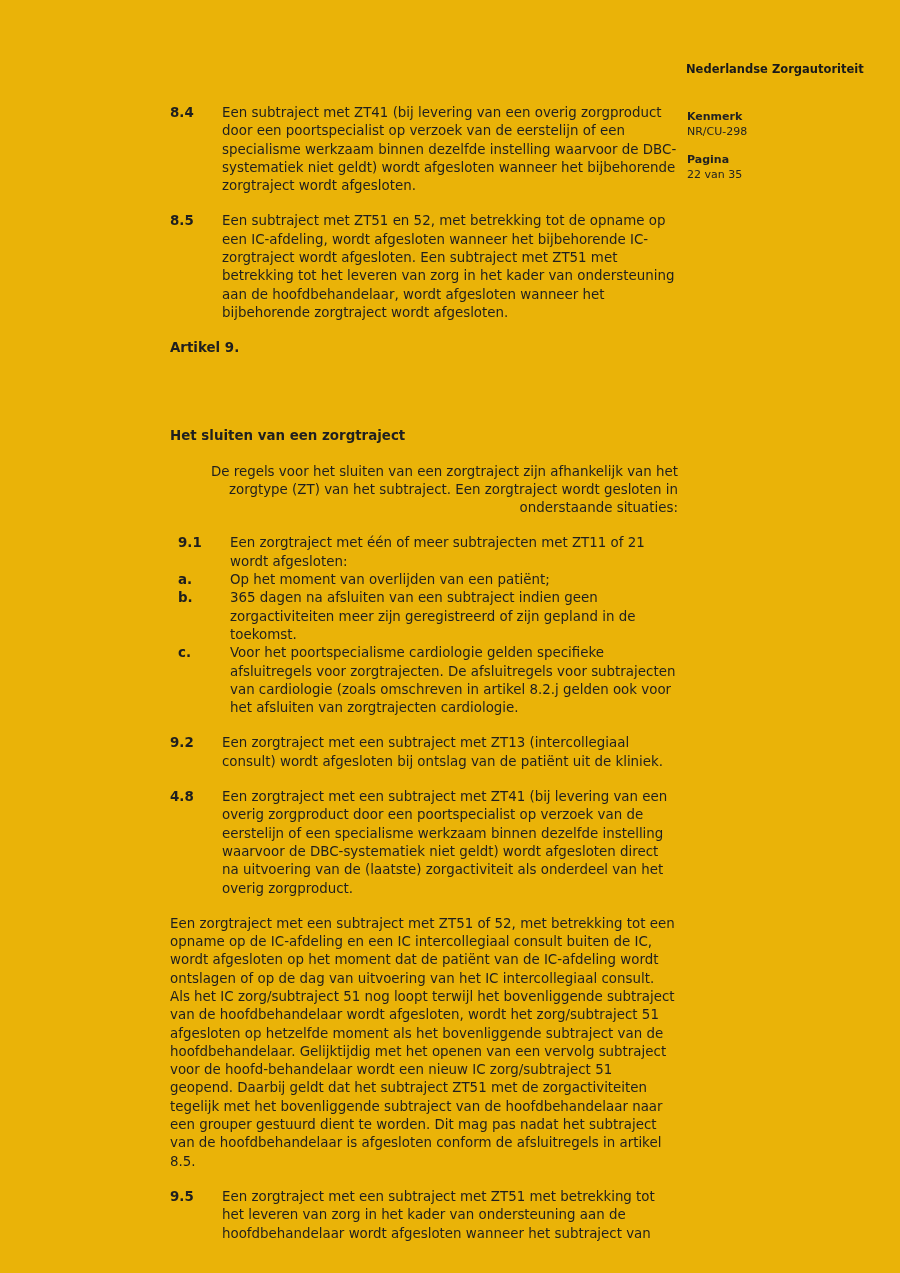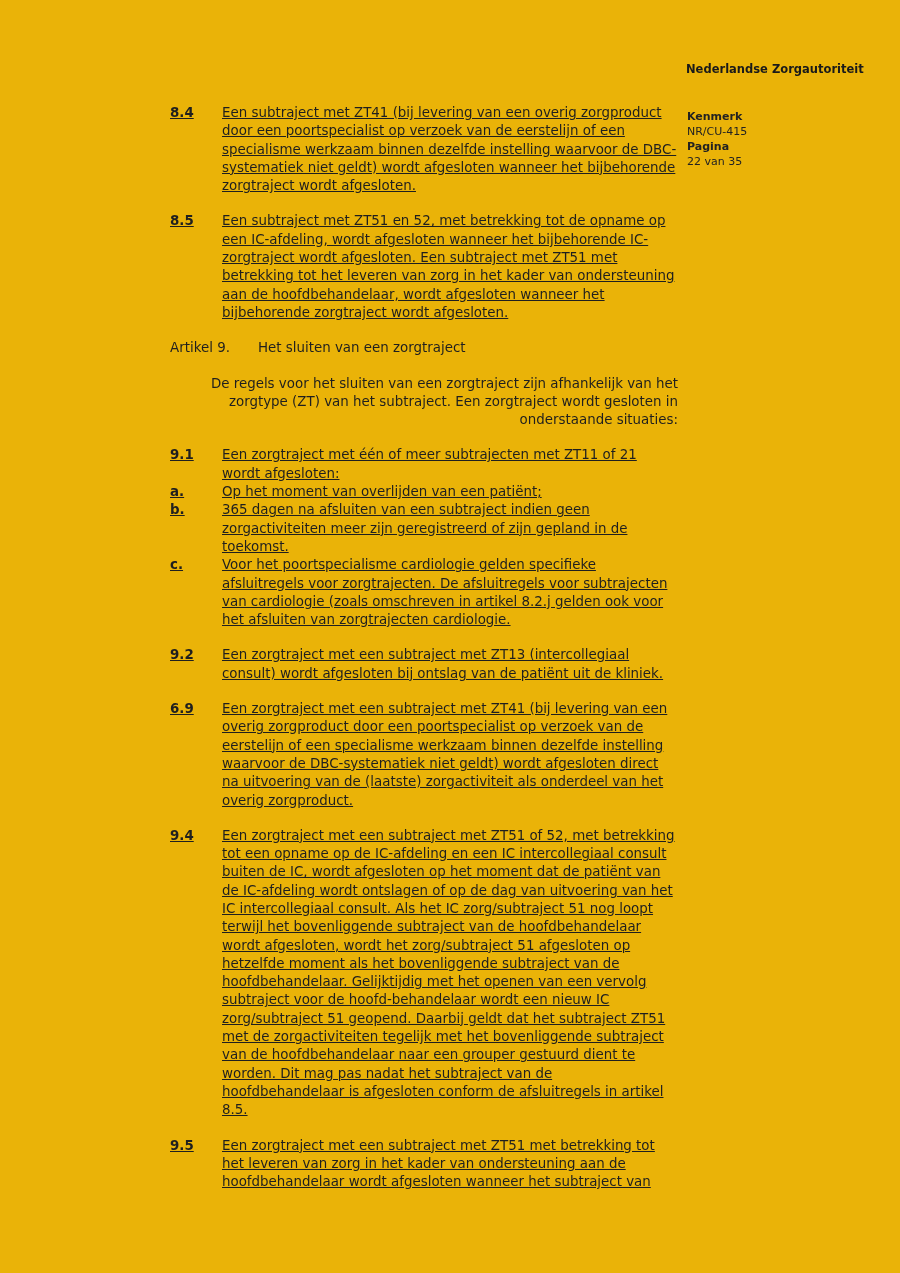--- a/index.html
+++ b/index.html
@@ -36,74 +36,74 @@
     font-size: 11px;
     font-weight: bold;
     color: #222;
   }
   .meta-value {
     font-size: 11px;
     margin-top: 2px;
     color: #222;
   }
   .meta-group + .meta-group {
-    margin-top: 2px;
+    margin-top: 15px;
   }
   .content {
     position: absolute;
     left: 170px;
     top: 104px;
     width: 508px;
     font-size: 13.4px;
     line-height: 18.3px;
   }
   .clause {
     display: flex;
     margin: 0 0 17px 0;
-    text-decoration: underline;
   }
   .clause .num {
     flex: 0 0 52px;
     width: 52px;
     font-weight: bold;
   }
   .clause .txt {
     flex: 1;
   }
   .cluster {
-    margin: 0 0 17px 0;
+    margin: 0 0 17px 8px;
   }
   .cluster .clause {
     margin: 0;
   }
   .article-heading {
     display: flex;
-    font-weight: normal;
+    font-weight: bold;
     margin: 0 0 17px 0;
+    flex-direction: column;
   }
   .article-heading .art-num {
     flex: 0 0 88px;
     width: 88px;
   }
   .intro {
     margin: 0 0 17px 0;
     text-align: right;
   }
 </style>
 </head>
 <body>
 
 <div class="page">
 
   <div class="org">Nederlandse Zorgautoriteit</div>
 
   <div class="meta">
     <div class="meta-group">
       <div class="meta-label">Kenmerk</div>
-      <div class="meta-value">NR/CU-415</div>
+      <div class="meta-value">NR/CU-298</div>
     </div>
     <div class="meta-group">
       <div class="meta-label">Pagina</div>
       <div class="meta-value">22 van 35</div>
     </div>
   </div>
 
   <div class="content">
 
     <div class="clause">
@@ -141,26 +141,25 @@
         <div class="txt">Voor het poortspecialisme cardiologie gelden specifieke afsluitregels voor zorgtrajecten. De afsluitregels voor subtrajecten van cardiologie (zoals omschreven in artikel 8.2.j gelden ook voor het afsluiten van zorgtrajecten cardiologie.</div>
       </div>
     </div>
 
     <div class="clause">
       <div class="num">9.2</div>
       <div class="txt">Een zorgtraject met een subtraject met ZT13 (intercollegiaal consult) wordt afgesloten bij ontslag van de patiënt uit de kliniek.</div>
     </div>
 
     <div class="clause">
-      <div class="num">6.9</div>
+      <div class="num">4.8</div>
       <div class="txt">Een zorgtraject met een subtraject met ZT41 (bij levering van een overig zorgproduct door een poortspecialist op verzoek van de eerstelijn of een specialisme werkzaam binnen dezelfde instelling waarvoor de DBC-systematiek niet geldt) wordt afgesloten direct na uitvoering van de (laatste) zorgactiviteit als onderdeel van het overig zorgproduct.</div>
     </div>
 
     <div class="clause">
-      <div class="num">9.4</div>
       <div class="txt">Een zorgtraject met een subtraject met ZT51 of 52, met betrekking tot een opname op de IC-afdeling en een IC intercollegiaal consult buiten de IC, wordt afgesloten op het moment dat de patiënt van de IC-afdeling wordt ontslagen of op de dag van uitvoering van het IC intercollegiaal consult. Als het IC zorg/subtraject 51 nog loopt terwijl het bovenliggende subtraject van de hoofdbehandelaar wordt afgesloten, wordt het zorg/subtraject 51 afgesloten op hetzelfde moment als het bovenliggende subtraject van de hoofdbehandelaar. Gelijktijdig met het openen van een vervolg subtraject voor de hoofd-behandelaar wordt een nieuw IC zorg/subtraject 51 geopend. Daarbij geldt dat het subtraject ZT51 met de zorgactiviteiten tegelijk met het bovenliggende subtraject van de hoofdbehandelaar naar een grouper gestuurd dient te worden. Dit mag pas nadat het subtraject van de hoofdbehandelaar is afgesloten conform de afsluitregels in artikel 8.5.</div>
     </div>
 
     <div class="clause">
       <div class="num">9.5</div>
       <div class="txt">Een zorgtraject met een subtraject met ZT51 met betrekking tot het leveren van zorg in het kader van ondersteuning aan de hoofdbehandelaar wordt afgesloten wanneer het subtraject van</div>
     </div>
 
   </div>
 </div>

